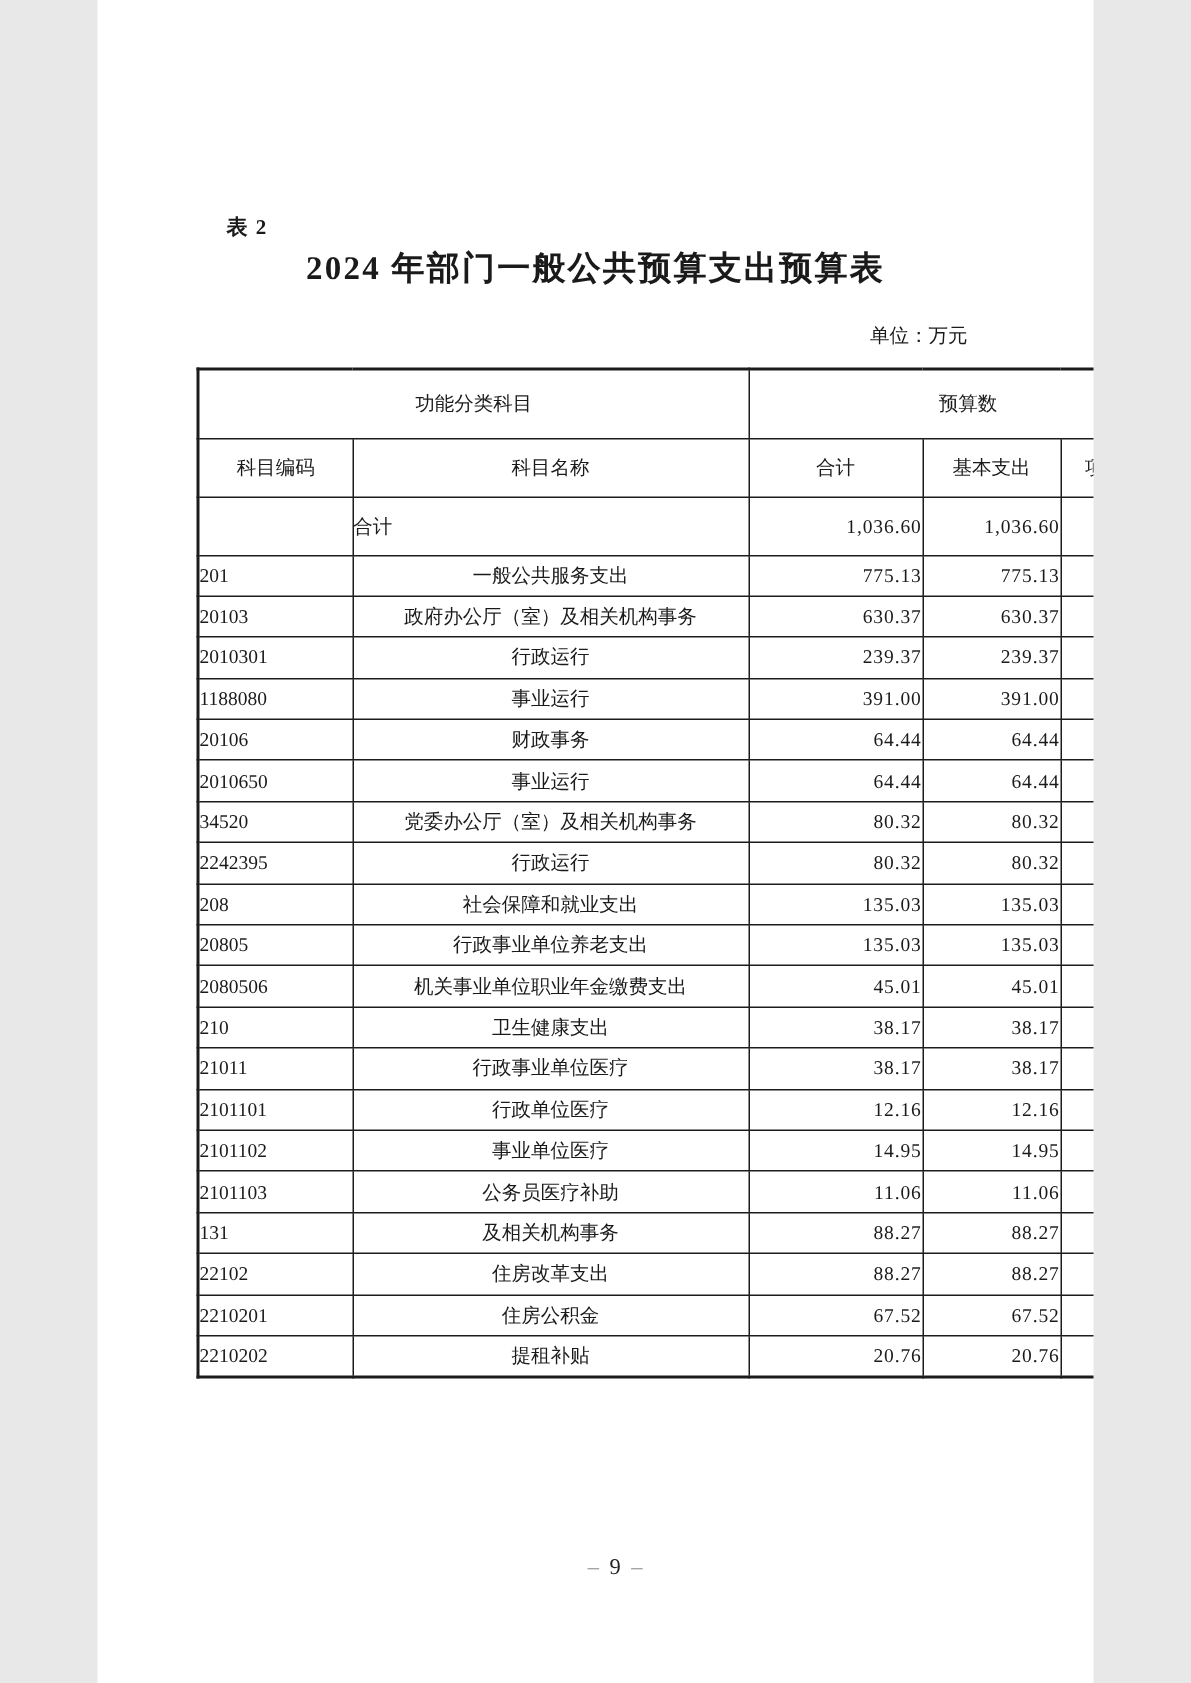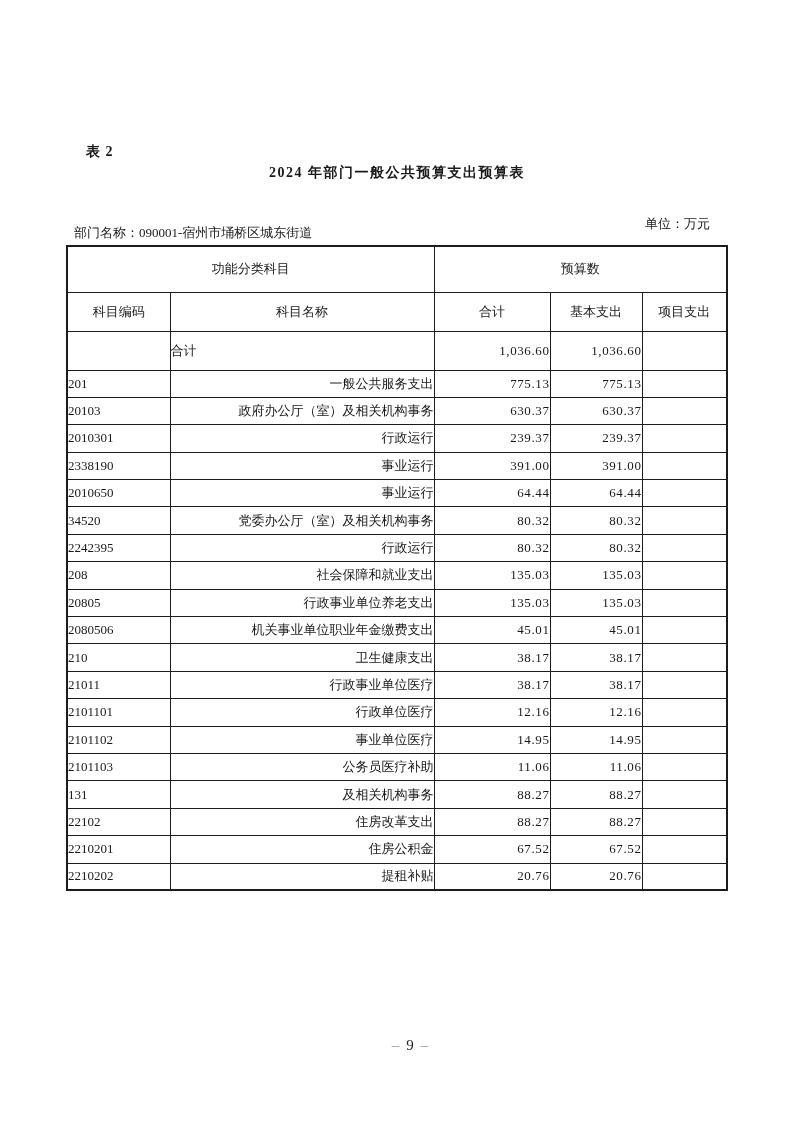--- a/index.html
+++ b/index.html
@@ -1,18 +1,18 @@
 <!DOCTYPE html>
 <html><head>
 <meta charset="utf-8">
 <style>
   html, body { margin: 0; padding: 0; background: #e8e8e8; }
   .page {
     position: relative;
-    width: 794px;
+    width: 664px;
     height: 1122px;
     margin: 0 auto;
     background: #ffffff;
     font-family: "Liberation Serif", "DejaVu Serif", serif;
     color: #1a1a1a;
     overflow: hidden;
   }
   .table-label {
     position: absolute;
     left: 86px;
@@ -21,21 +21,21 @@
     font-weight: bold;
     letter-spacing: 1px;
   }
   .title {
     position: absolute;
     left: 0;
     right: 0;
     top: 164px;
     margin: 0;
     text-align: center;
-    font-size: 14px;
+    font-size: 22px;
     font-weight: bold;
     letter-spacing: 1.5px;
   }
   .unit {
     position: absolute;
     right: 84px;
     top: 215px;
     font-size: 13px;
   }
   .dept {
@@ -61,21 +61,21 @@
     vertical-align: middle;
     overflow: hidden;
     white-space: nowrap;
   }
   tr.group-header { height: 46px; }
   tr.col-header { height: 39px; }
   tr.total-row { height: 39px; }
   tr.data-row { height: 27.4px; font-family: Liberation Serif, serif; }
   table.budget th { text-align: center; }
   td.code-cell { text-align: left; padding-left: 11px; }
-  td.name-cell { text-align: right; padding-left: 12px; }
+  td.name-cell { text-align: center; padding-left: 12px; }
   td.total-name { text-align: left; padding-left: 55px; }
   td.num { text-align: right; padding-right: 9px; letter-spacing: 0.6px; }
   .footer {
     position: absolute;
     left: 26px;
     right: 0;
     top: 1037px;
     text-align: center;
     font-size: 15px;
     color: #222;
@@ -85,21 +85,20 @@
 </head>
 <body>
 
 <div class="page">
 
   <div class="table-label">表 2</div>
 
   <h1 class="title">2024 年部门一般公共预算支出预算表</h1>
 
   <span class="unit">单位：万元</span>
-  <span class="dept">部门名称：090001-宿州市埇桥区城东街道</span>
 
   <table class="budget">
     <colgroup>
       <col style="width:103px">
       <col style="width:264px">
       <col style="width:116px">
       <col style="width:92px">
       <col style="width:85px">
     </colgroup>
     <thead>
@@ -142,27 +141,34 @@
 
   <tr class="data-row">
     <td class="code-cell">2010301</td>
     <td class="name-cell">行政运行</td>
     <td class="num">239.37</td>
     <td class="num">239.37</td>
     <td class="num"></td>
   </tr>
 
   <tr class="data-row">
-    <td class="code-cell">2338190</td>
+    <td class="code-cell">1188080</td>
     <td class="name-cell">事业运行</td>
     <td class="num">391.00</td>
     <td class="num">391.00</td>
     <td class="num"></td>
   </tr>
 
+  <tr class="data-row">
+    <td class="code-cell">20106</td>
+    <td class="name-cell">财政事务</td>
+    <td class="num">64.44</td>
+    <td class="num">64.44</td>
+    <td class="num"></td>
+  </tr>
 
   <tr class="data-row">
     <td class="code-cell">2010650</td>
     <td class="name-cell">事业运行</td>
     <td class="num">64.44</td>
     <td class="num">64.44</td>
     <td class="num"></td>
   </tr>
 
   <tr class="data-row">

